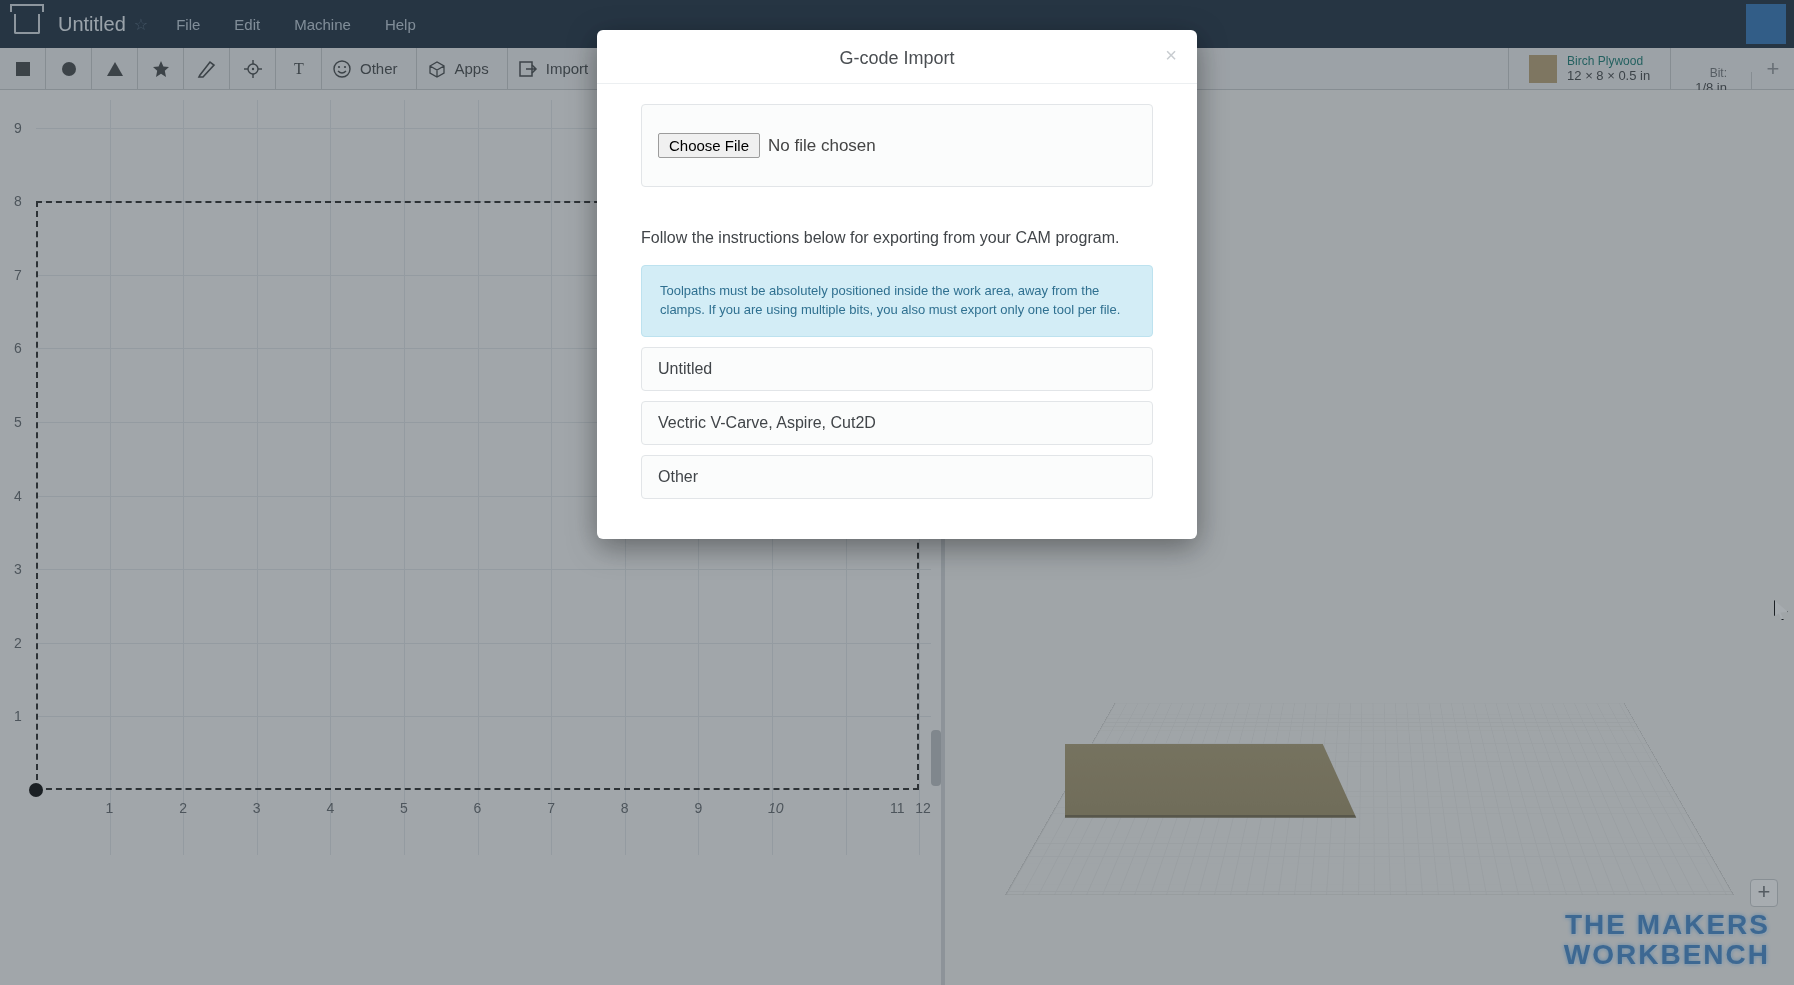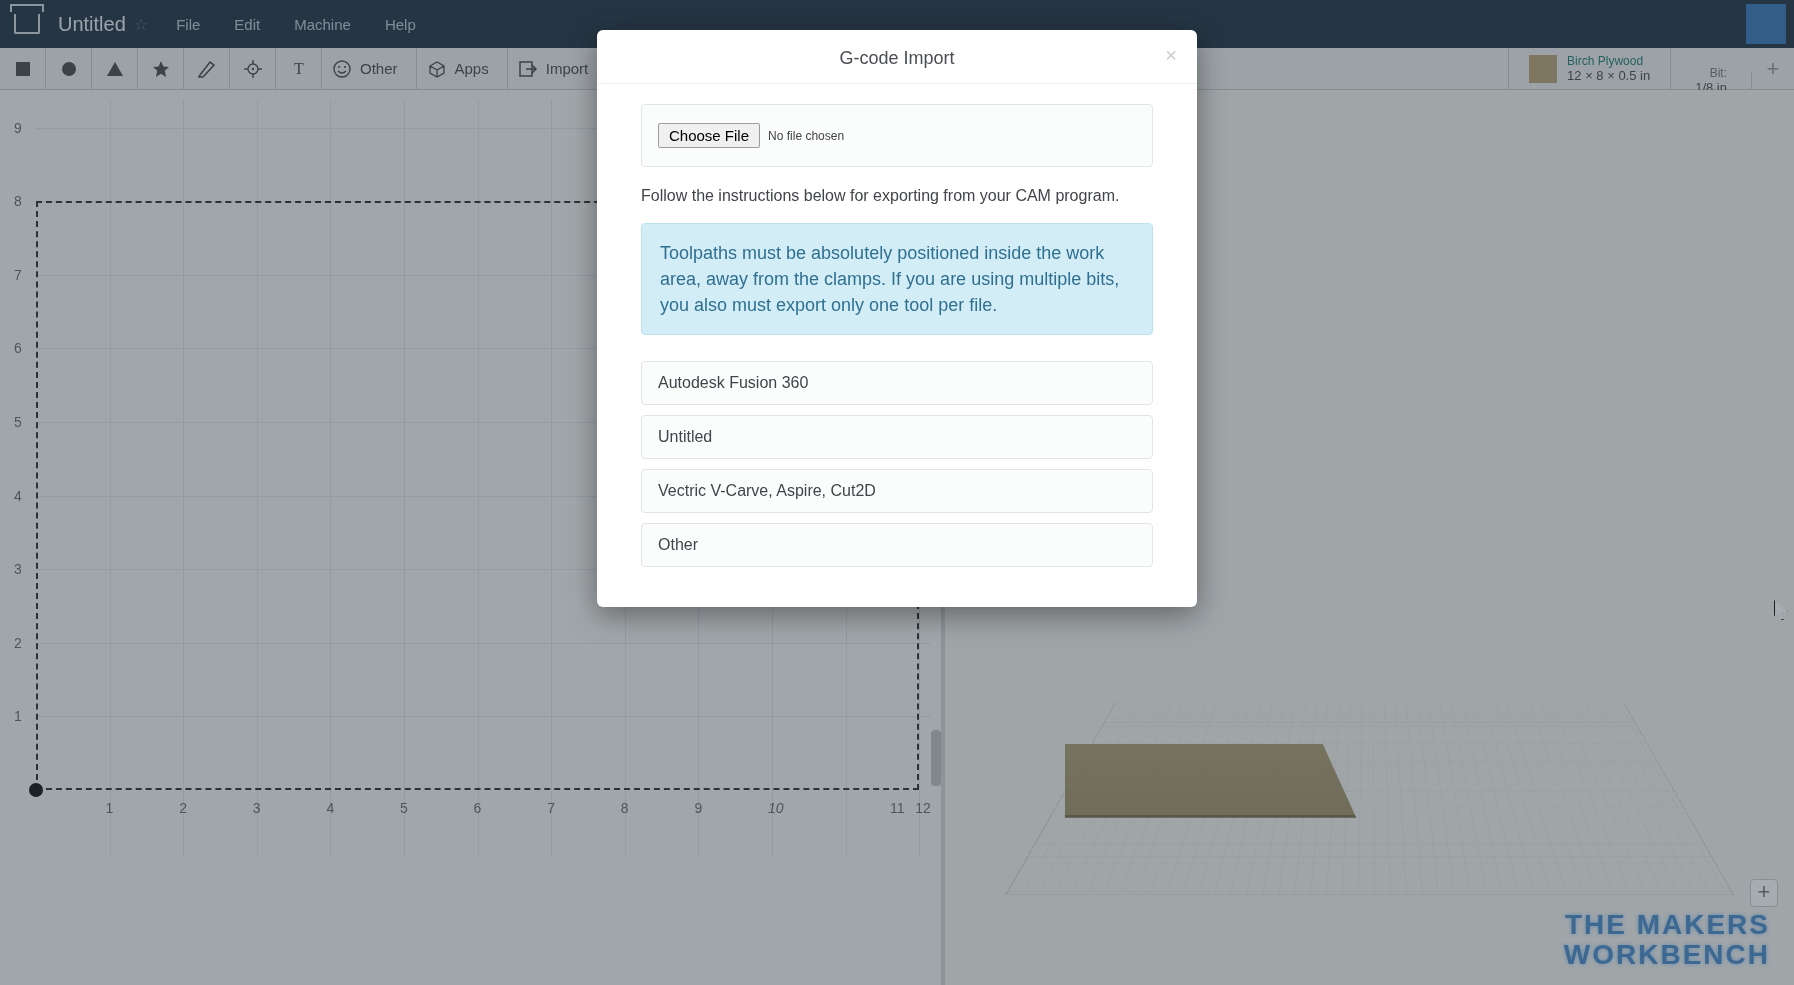--- a/index.html
+++ b/index.html
@@ -252,49 +252,49 @@
     cursor: pointer;
     background: none; border: none;
   }
   .modal .modal-body {
     padding: 20px 44px 0;
   }
   .modal .file-zone {
     border: 1px solid #e2e5e8;
     background: #fbfcfc;
     border-radius: 4px;
-    padding: 18px 16px;
+    padding: 28px 16px;
     display: flex;
     align-items: center;
     gap: 8px;
-    margin-bottom: 20px;
+    margin-bottom: 42px;
   }
   .modal .choose-btn {
     background: #f0f0f0;
     border: 1px solid #9c9c9c;
     border-radius: 2px;
     padding: 3px 10px;
     font-size: 15px;
     cursor: pointer;
   }
-  .modal .file-status { font-size: 12px; color: #444; }
+  .modal .file-status { font-size: 17px; color: #444; }
   .modal .instructions {
     font-size: 16px;
     color: #414549;
     margin-bottom: 18px;
   }
   .modal .notice {
     background: #d3edf6;
     border: 1px solid #bde2ef;
     border-radius: 4px;
     padding: 16px 18px;
-    font-size: 18px;
+    font-size: 13px;
     line-height: 1.45;
     color: #2f7090;
-    margin-bottom: 26px;
+    margin-bottom: 10px;
   }
   .modal .accordion-item {
     border: 1px solid #e2e5e8;
     background: #fbfcfc;
     border-radius: 4px;
     padding: 12px 16px;
     margin-bottom: 10px;
     font-size: 16px;
     color: #414549;
     cursor: pointer;
@@ -496,18 +496,17 @@
       <span>×</span>
     </button>
   </div>
   <div class="modal-body">
     <div class="file-zone">
       <button class="choose-btn">Choose File</button>
       <span class="file-status">No file chosen</span>
     </div>
     <div class="instructions">Follow the instructions below for exporting from your CAM program.</div>
     <div class="notice">Toolpaths must be absolutely positioned inside the work area, away from the clamps. If you are using multiple bits, you also must export only one tool per file.</div>
-    <div class="accordion-item">Autodesk Fusion 360</div>
     <div class="accordion-item">Untitled</div>
     <div class="accordion-item">Vectric V-Carve, Aspire, Cut2D</div>
     <div class="accordion-item">Other</div>
   </div>
 </div>
 
 </body></html>

